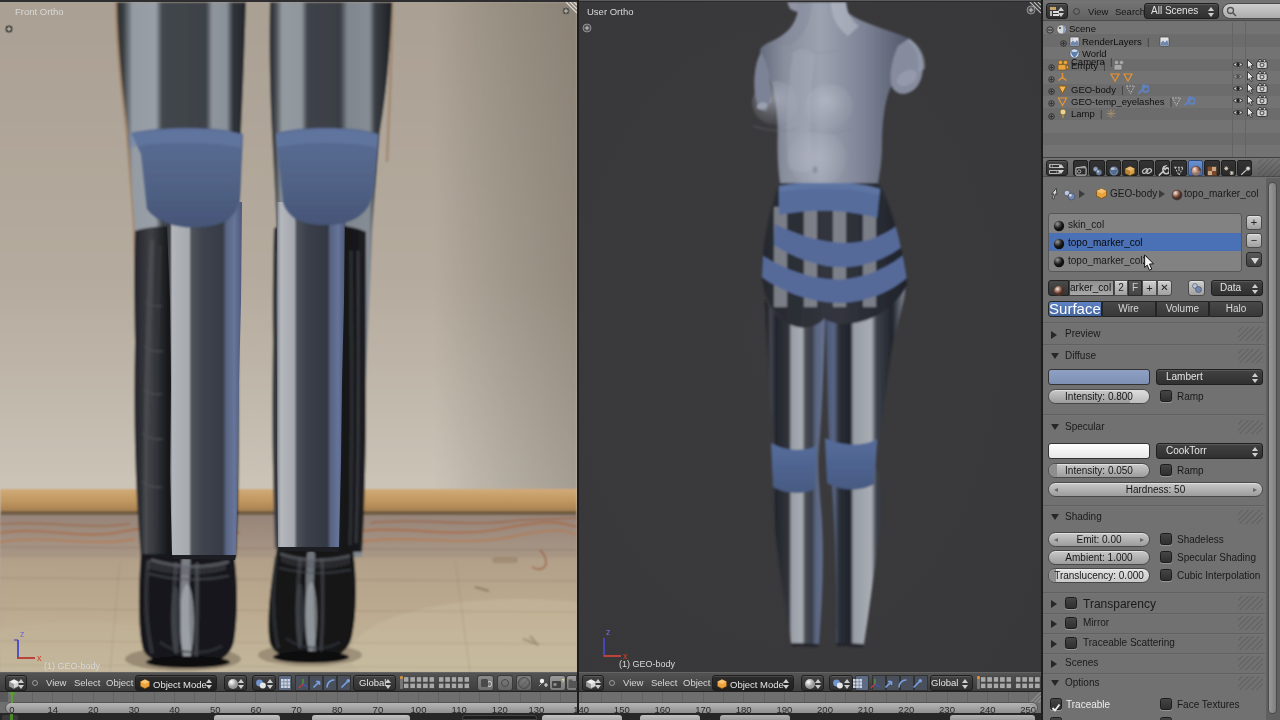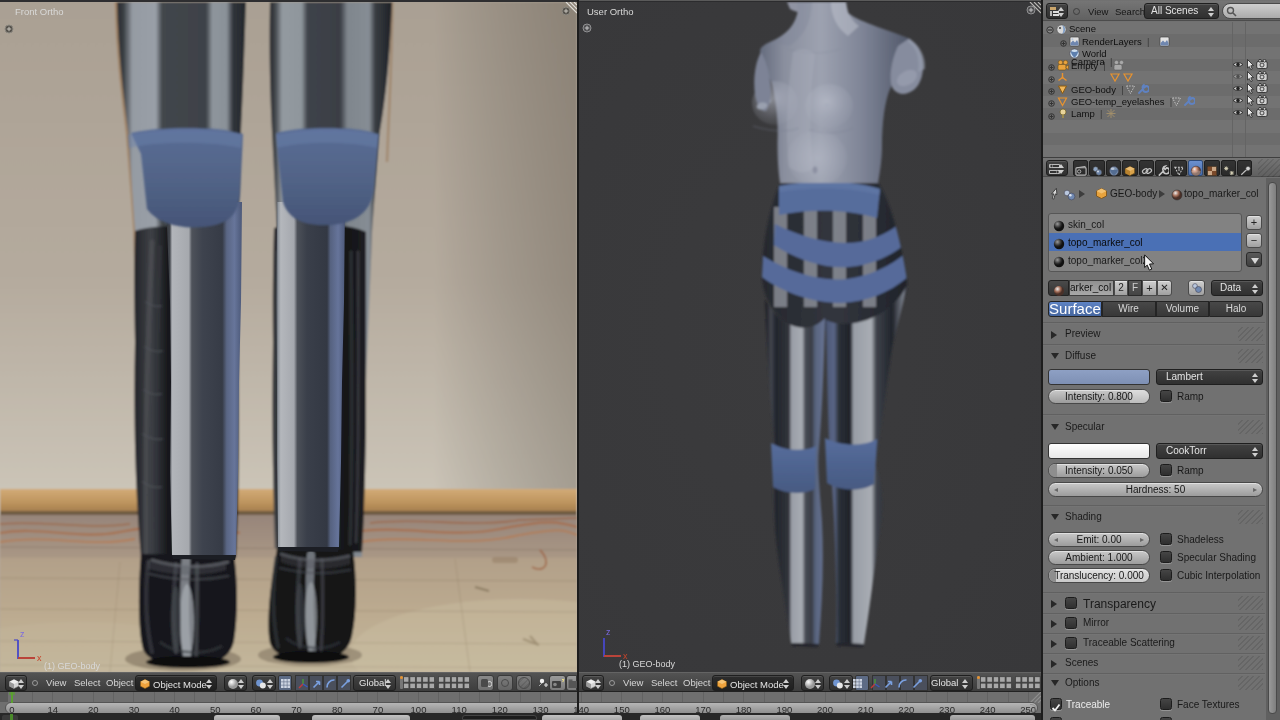--- a/index.html
+++ b/index.html
@@ -672,21 +672,21 @@
         <div class="abs" style="left:116.0px;top:1px;width:24px;text-align:center">30</div>
         <div class="abs" style="left:156.6px;top:1px;width:24px;text-align:center">40</div>
         <div class="abs" style="left:197.3px;top:1px;width:24px;text-align:center">50</div>
         <div class="abs" style="left:237.9px;top:1px;width:24px;text-align:center">60</div>
         <div class="abs" style="left:278.6px;top:1px;width:24px;text-align:center">70</div>
         <div class="abs" style="left:319.2px;top:1px;width:24px;text-align:center">80</div>
         <div class="abs" style="left:359.9px;top:1px;width:24px;text-align:center">70</div>
         <div class="abs" style="left:400.5px;top:1px;width:24px;text-align:center">100</div>
         <div class="abs" style="left:441.2px;top:1px;width:24px;text-align:center">110</div>
         <div class="abs" style="left:481.8px;top:1px;width:24px;text-align:center">120</div>
-        <div class="abs" style="left:522.5px;top:1px;width:24px;text-align:center">130</div>
+        <div class="abs" style="left:522.5px;top:1px;width:24px;text-align:left">130</div>
         <div class="abs" style="left:563.1px;top:1px;width:24px;text-align:center">140</div>
         <div class="abs" style="left:603.8px;top:1px;width:24px;text-align:center">150</div>
         <div class="abs" style="left:644.4px;top:1px;width:24px;text-align:center">160</div>
         <div class="abs" style="left:685.1px;top:1px;width:24px;text-align:center">170</div>
         <div class="abs" style="left:725.7px;top:1px;width:24px;text-align:center">180</div>
         <div class="abs" style="left:766.4px;top:1px;width:24px;text-align:center">190</div>
         <div class="abs" style="left:807.0px;top:1px;width:24px;text-align:center">200</div>
         <div class="abs" style="left:847.7px;top:1px;width:24px;text-align:center">210</div>
         <div class="abs" style="left:888.3px;top:1px;width:24px;text-align:center">220</div>
         <div class="abs" style="left:929.0px;top:1px;width:24px;text-align:center">230</div>

